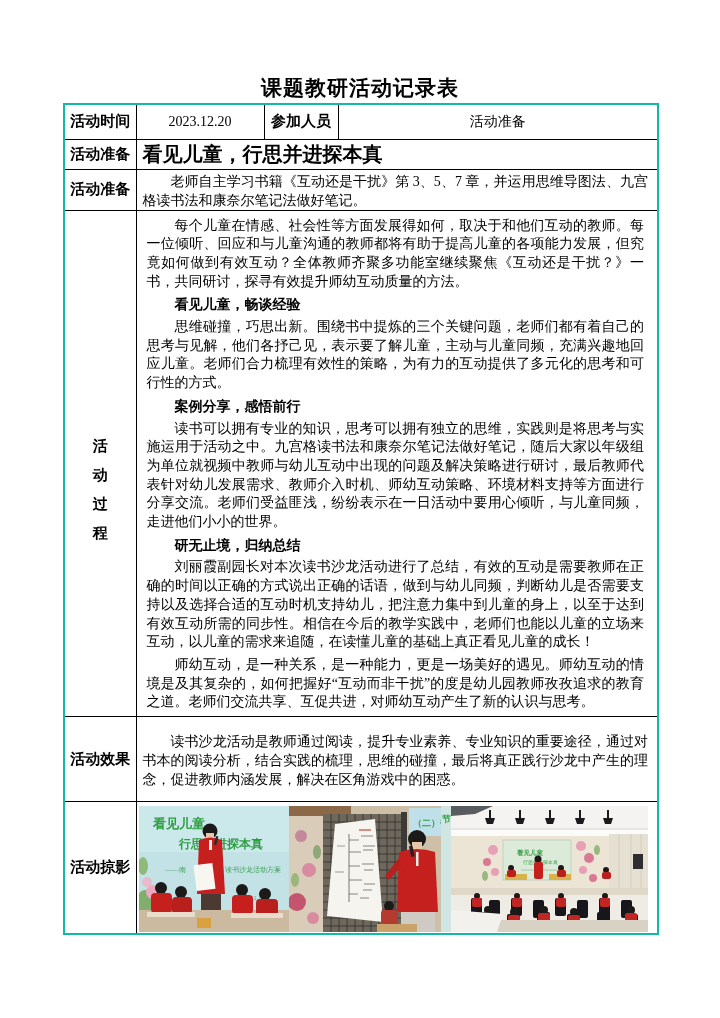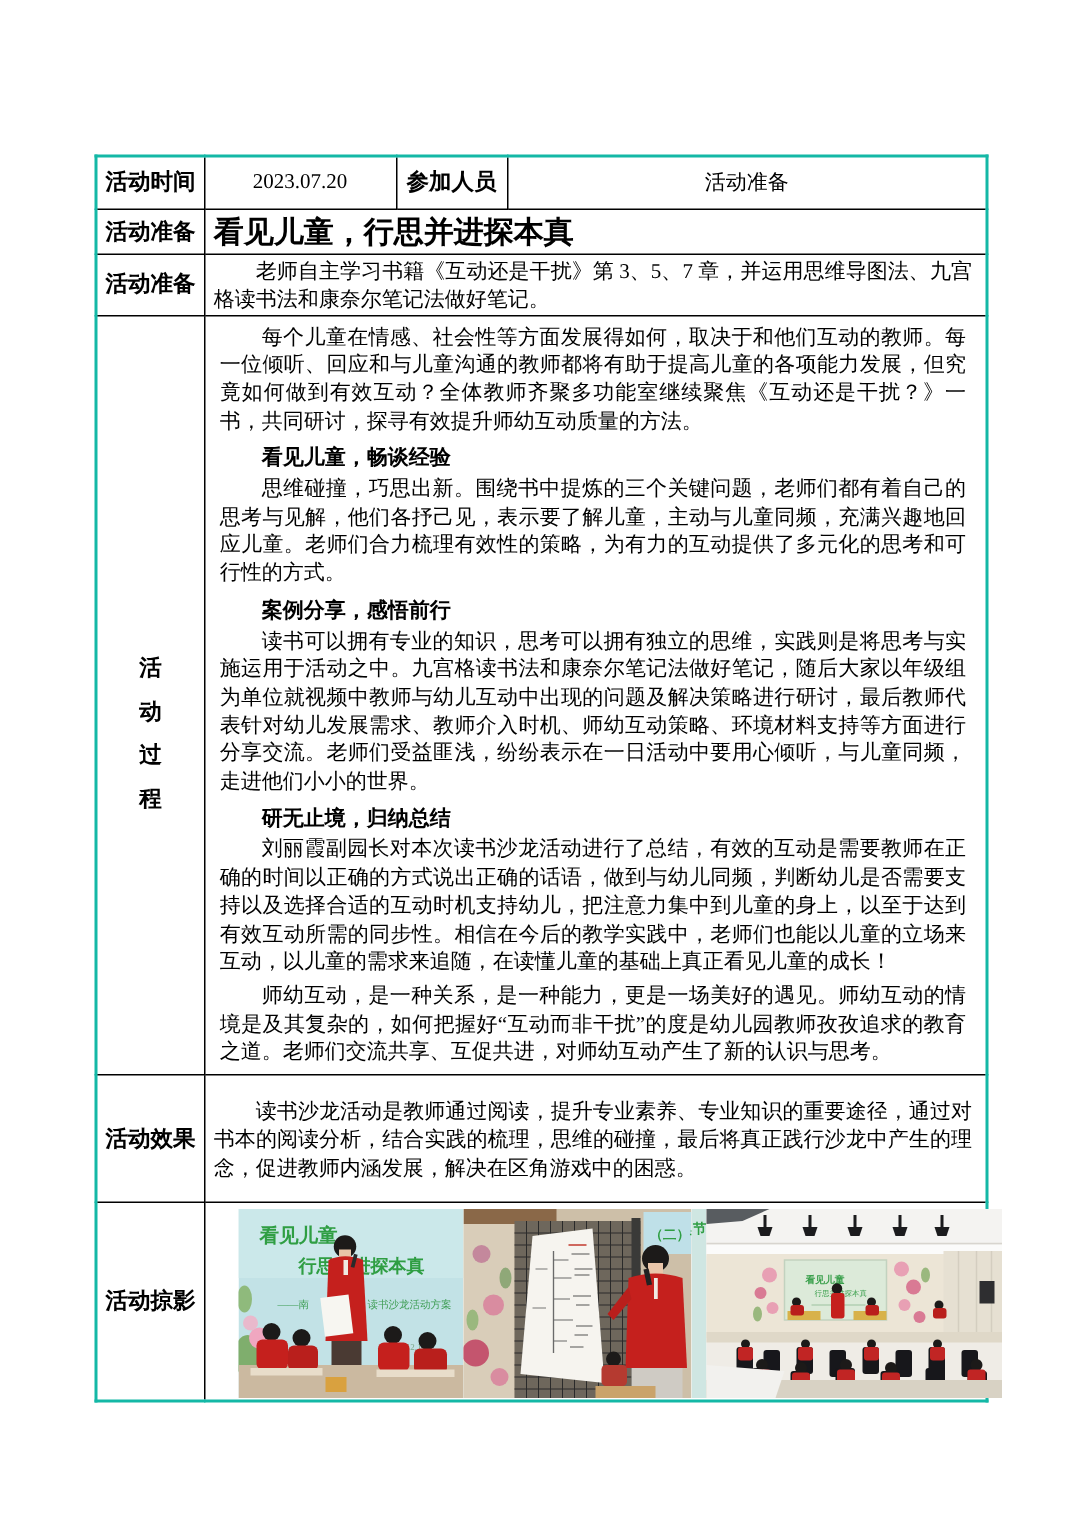--- a/index.html
+++ b/index.html
@@ -32,48 +32,49 @@
   }
   .body-cell { vertical-align:top; padding:2px 9px 0 6px; font-size:14px; line-height:19px; }
   .body-cell p { margin:0; text-indent:2em; text-align:justify; }
   .process-cell { vertical-align:top; padding:2px 9px 0 6px; font-size:14px; line-height:18.7px; }
   .process-cell p { margin:4px; text-indent:2em; text-align:justify; }
   .process-cell p.subhead {
     font-weight:bold; font-family:"Liberation Sans","DejaVu Sans",sans-serif;
   }
   .vert-label { vertical-align:top; padding-top:52px; }
   .vert-label div { line-height:29px; }
-  .photos-cell { vertical-align:top; padding:4px 0 0 22px; }
+  .photos-cell { vertical-align:top; padding:4px 0 0 2px; }
   .photo-strip { display:flex; }
   .photo-strip svg { display:block; flex:0 0 auto; }
   tr.r1 { height:35px; }
   tr.r2 { height:30px; }
   tr.r3 { height:40px; }
   tr.r4 { height:430px; }
   tr.r5 { height:85px; }
   tr.r6 { height:132px; }
 </style>
 </head>
 <body>
 
 <div class="page">
 
+  <div class="doc-title">课题教研活动记录表</div>
 
   <table class="doc-table">
     <colgroup>
         <col style="width:72px">
         <col style="width:128px">
         <col style="width:74px">
         <col style="width:320px">
       </colgroup>
 
     <tbody>
         <tr class="r1">
       <td class="lbl">活动时间</td>
-      <td class="val center">2023.07.20</td>
+      <td class="val center">2023.12.20</td>
       <td class="lbl">参加人员</td>
       <td class="val center">活动准备</td>
     </tr>
 
     <tr class="r2">
       <td class="lbl">活动准备</td>
       <td class="theme-val" colspan="3">看见儿童，行思并进探本真</td>
     </tr>
 
     <tr class="r3">

